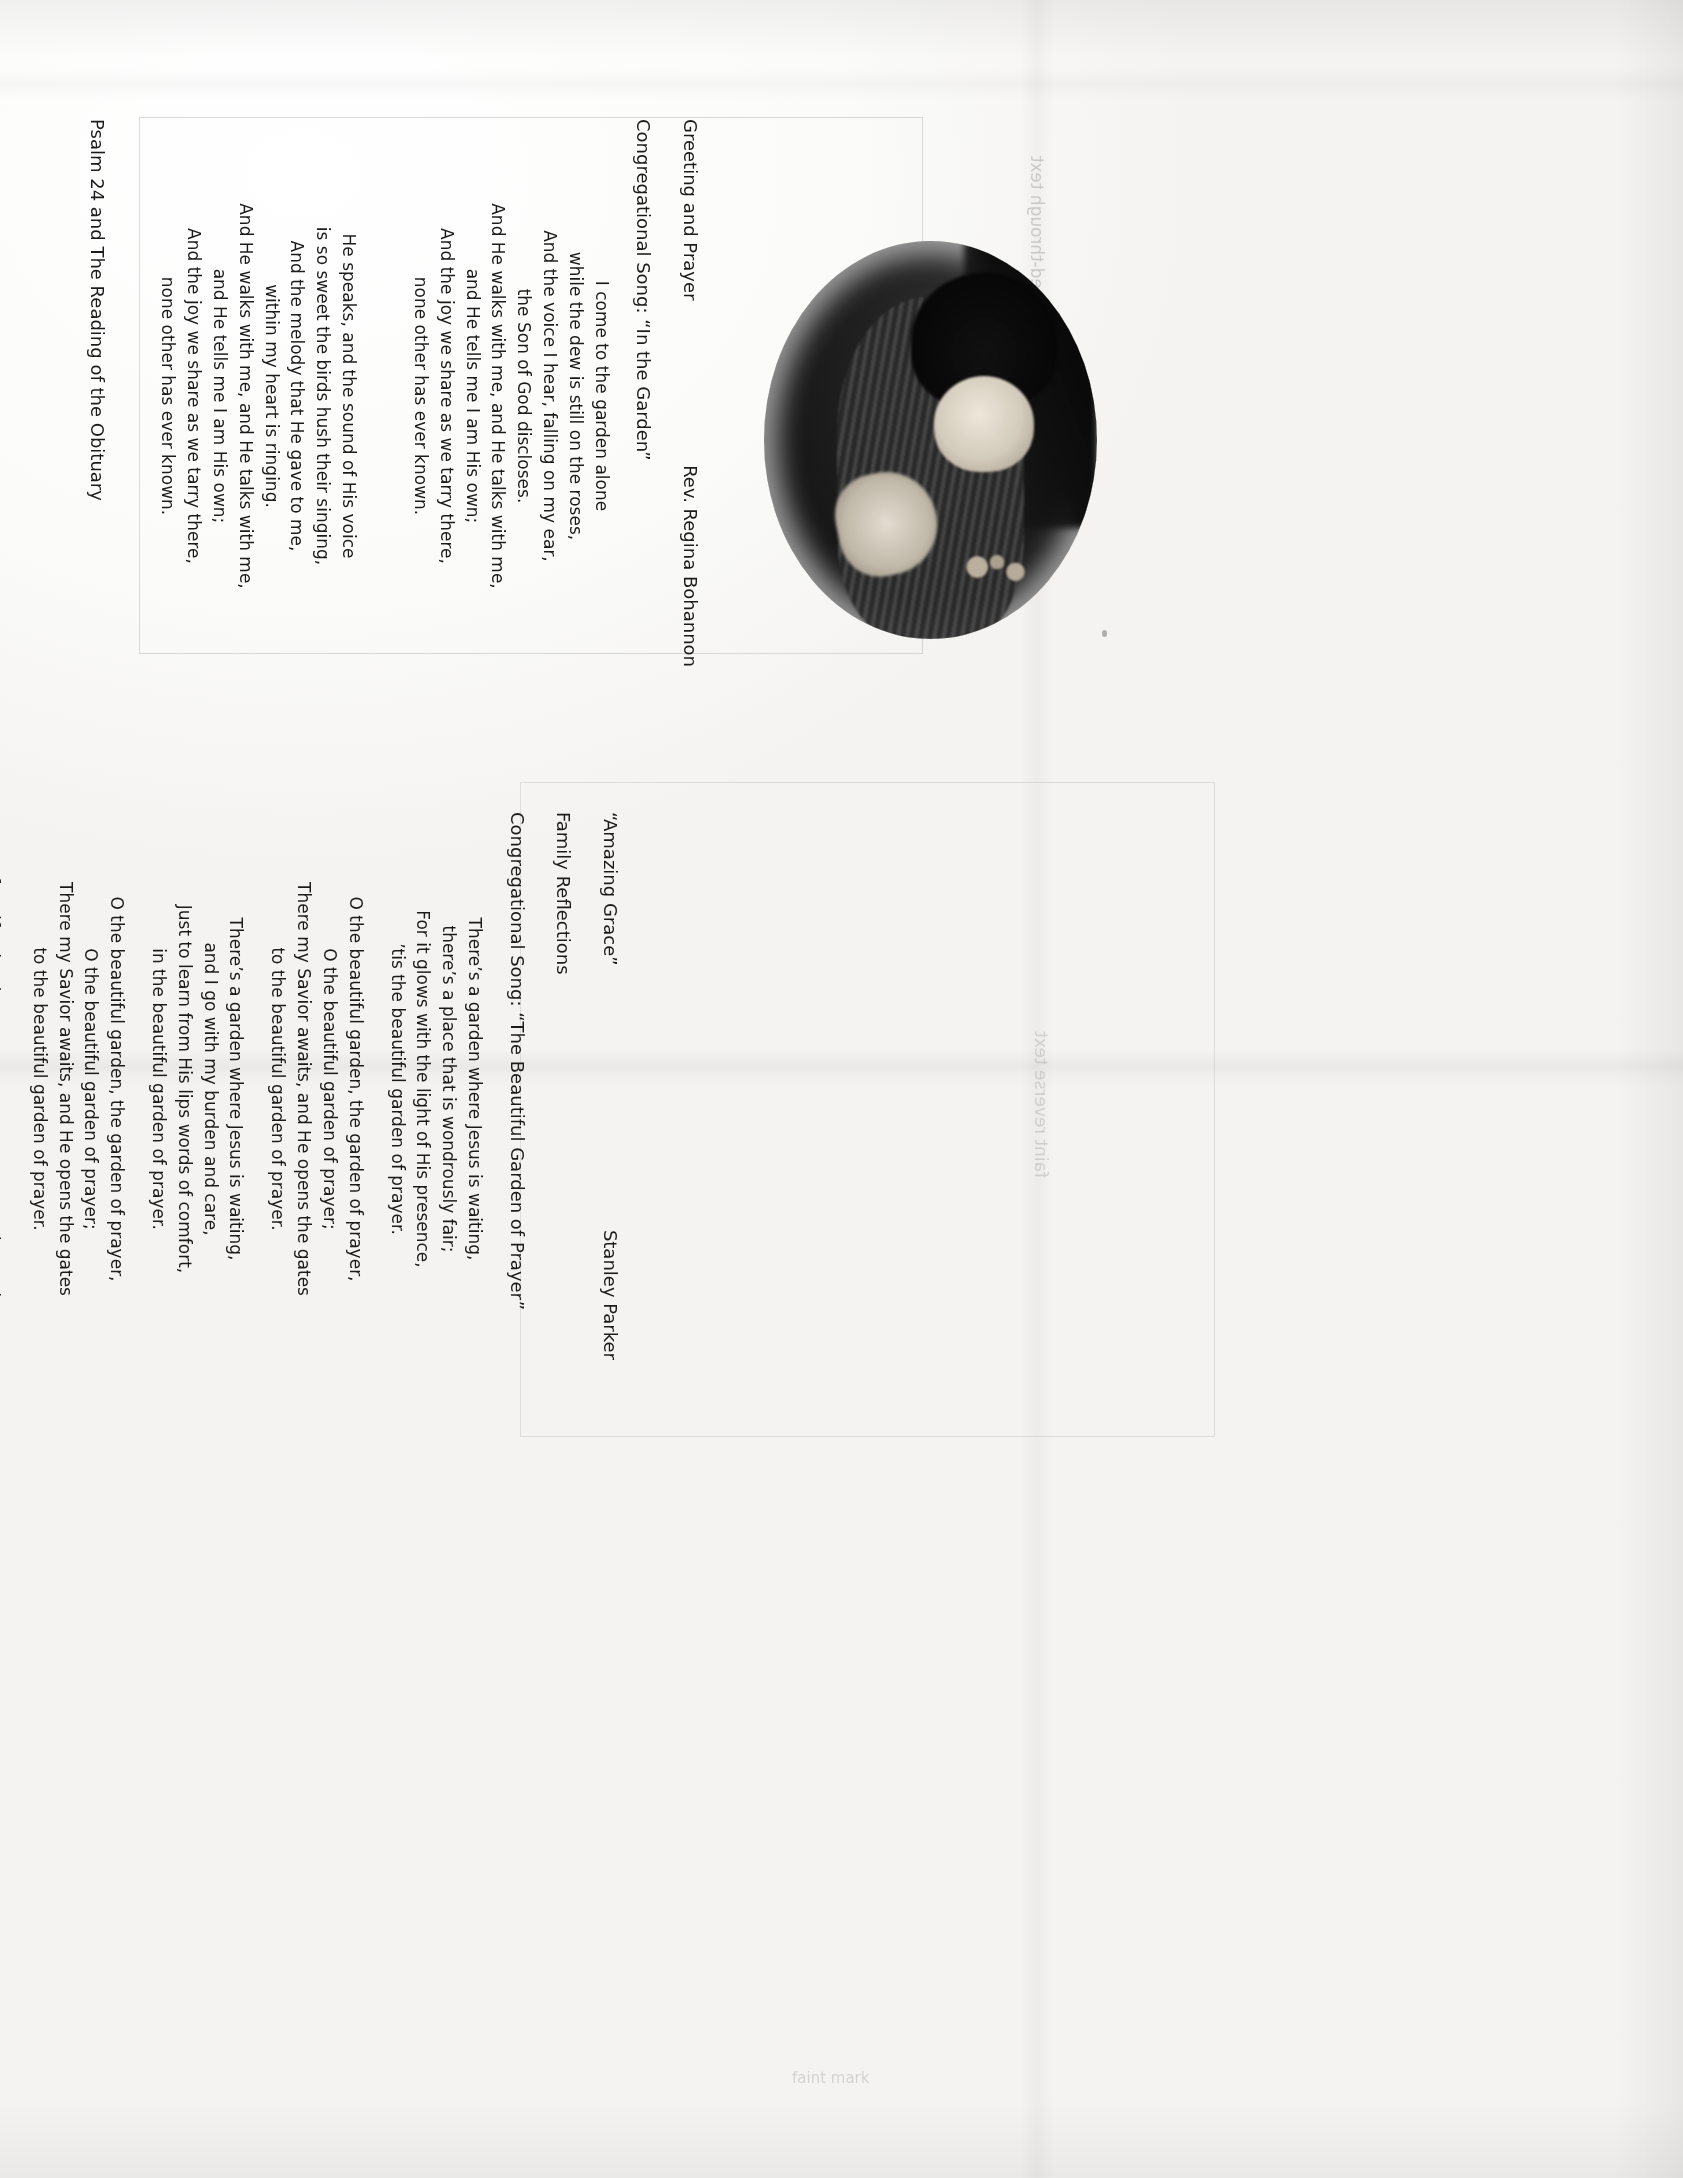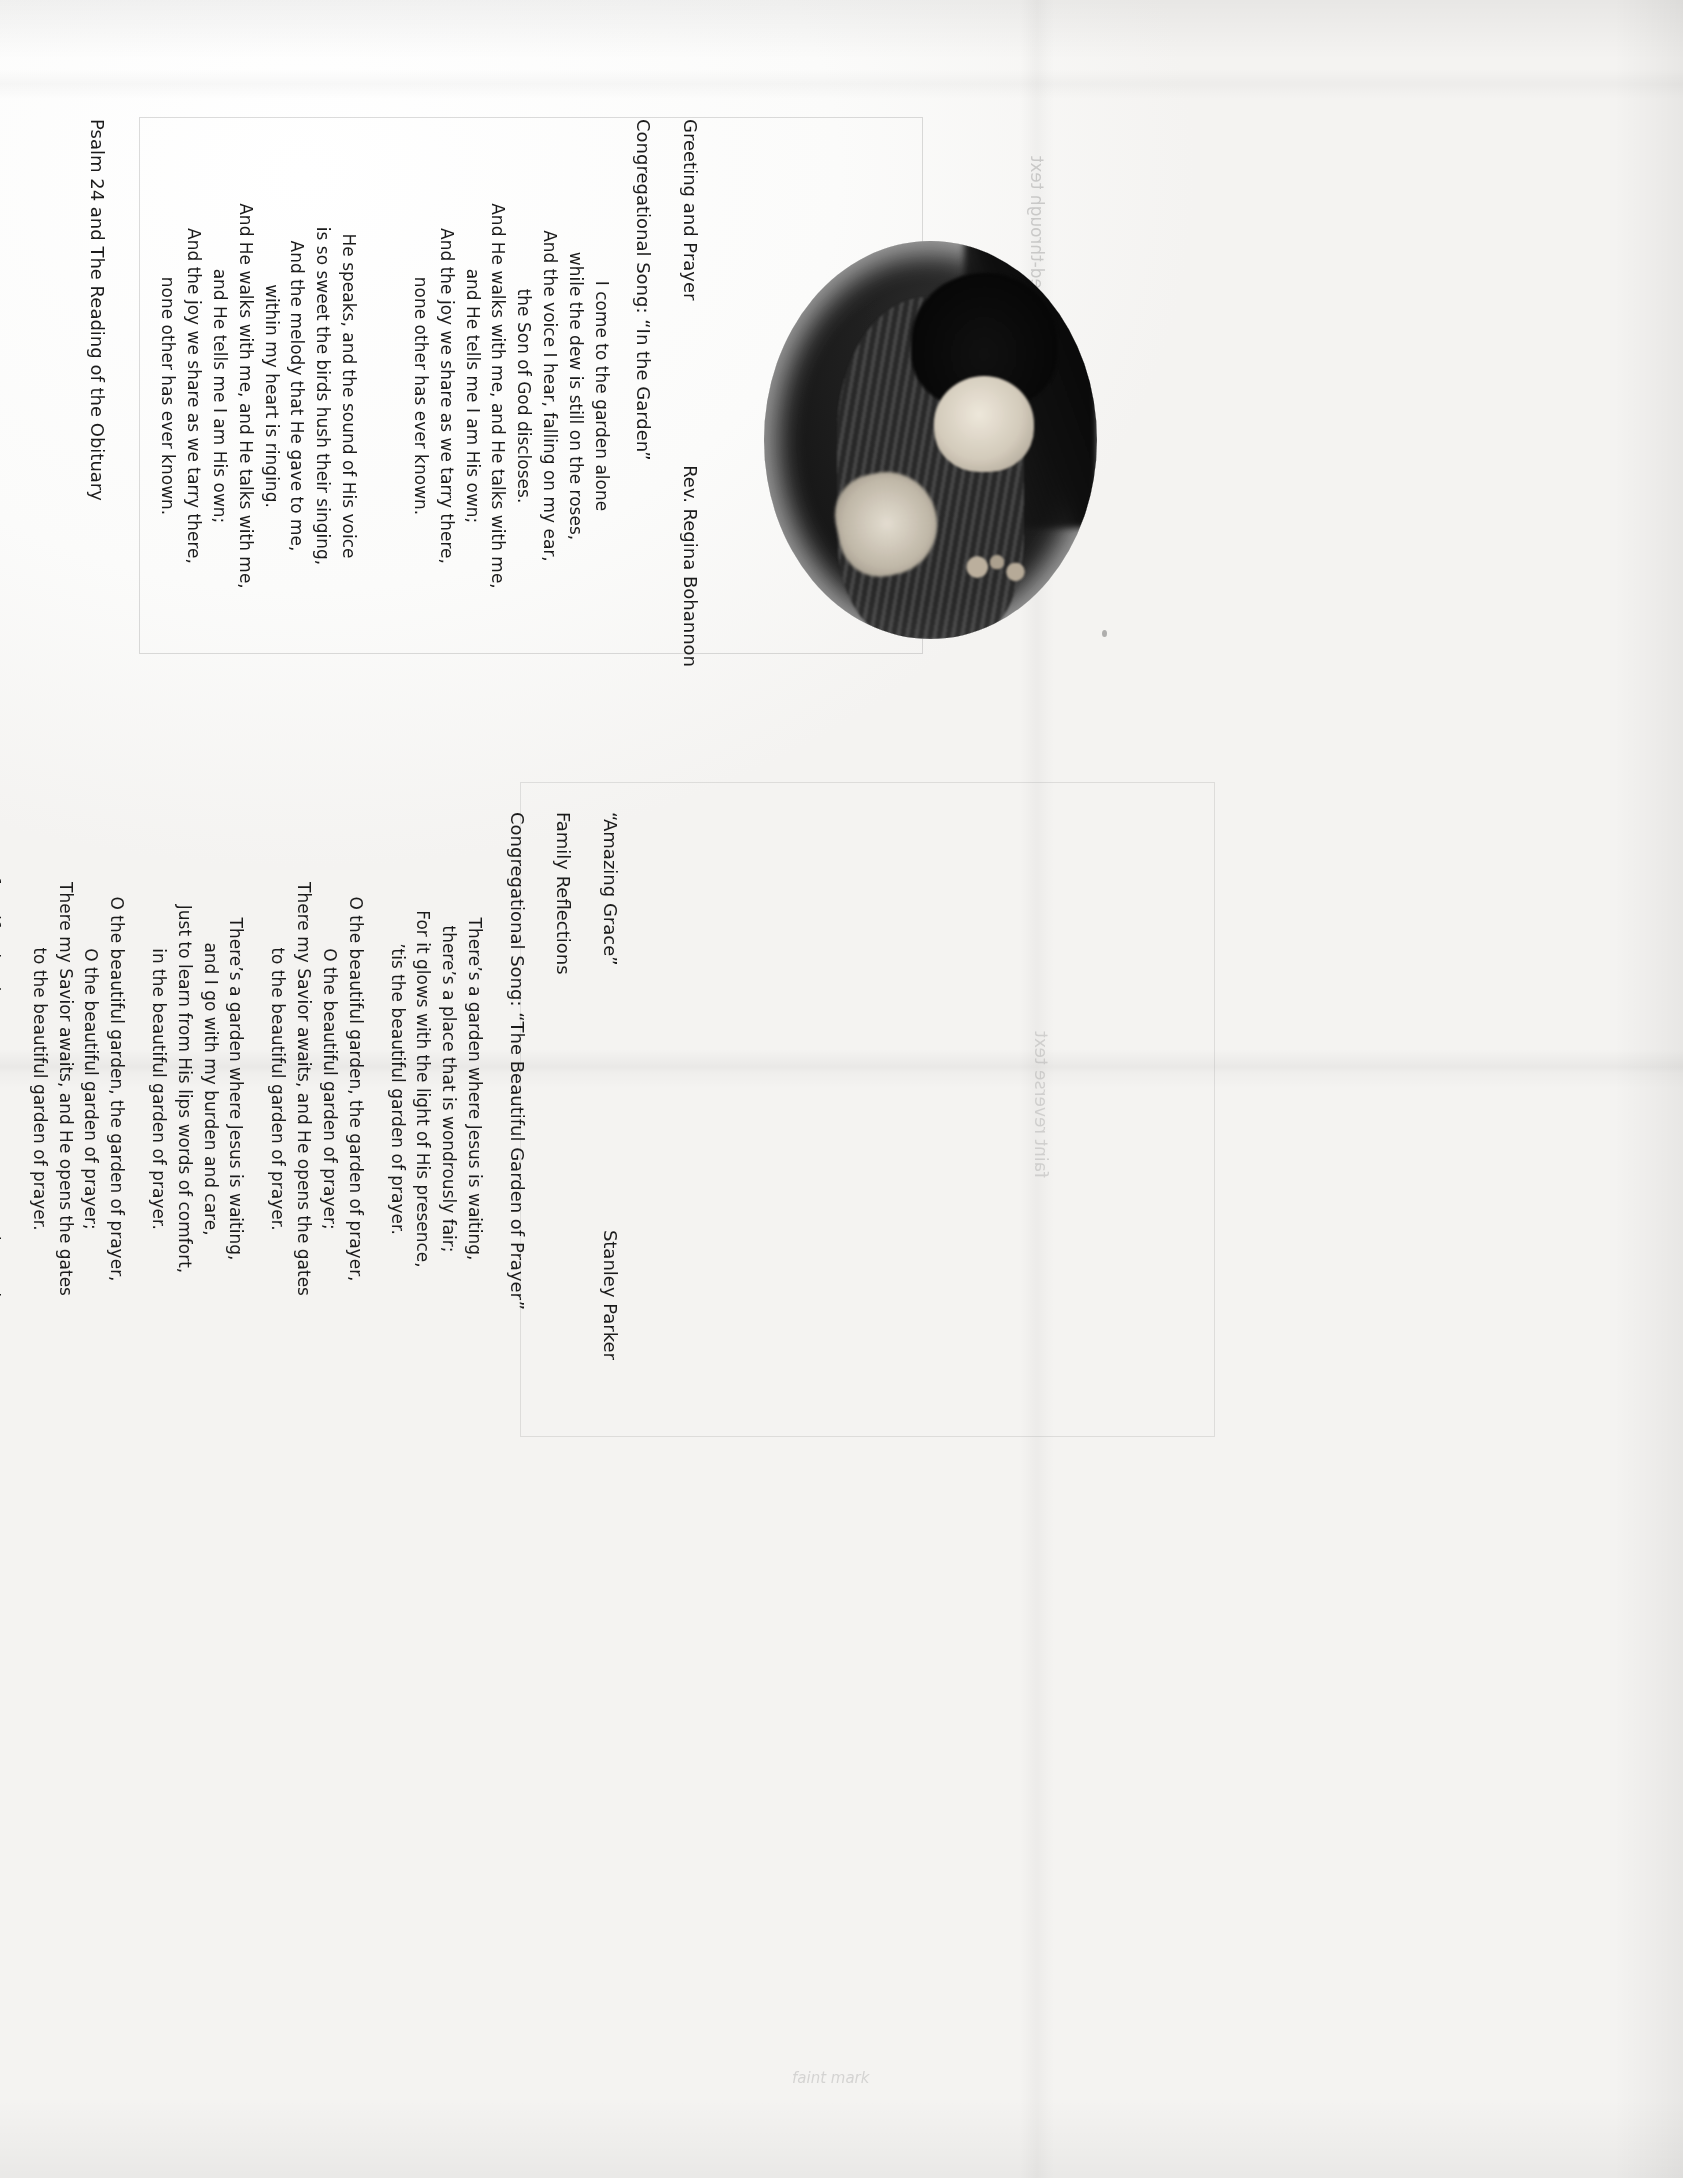--- a/index.html
+++ b/index.html
@@ -203,21 +203,21 @@
   .ghost {
     position: absolute;
     color: rgba(120,120,120,0.33);
     font-size: 17px;
     font-family: "DejaVu Sans", sans-serif;
     white-space: nowrap;
     transform-origin: 0 0;
   }
   #ghost1 { left: 1047px; top: 127px; transform: rotate(90deg) scaleX(-1) translate(-188px, 0); }
   #ghost2 { left: 1051px; top: 1059px; transform: rotate(90deg) scaleX(-1) translate(-119px, 0); color: rgba(130,130,130,0.28); }
-  #ghost3 { left: 792px; top: 2069px; transform: rotate(0deg); color: rgba(140,140,140,0.3); font-size: 15px; font-style: italic; }
+  #ghost3 { left: 792px; top: 2069px; transform: rotate(0deg); color: rgba(140,140,140,0.3); font-size: 15px; }
 
   .speck { position: absolute; background: rgba(90,90,90,0.45); border-radius: 50%; }
 </style>
 </head>
 <body>
 
 <div id="page">
 
   <div class="edge-shade-top"></div>
   <div class="edge-shade-right"></div>

